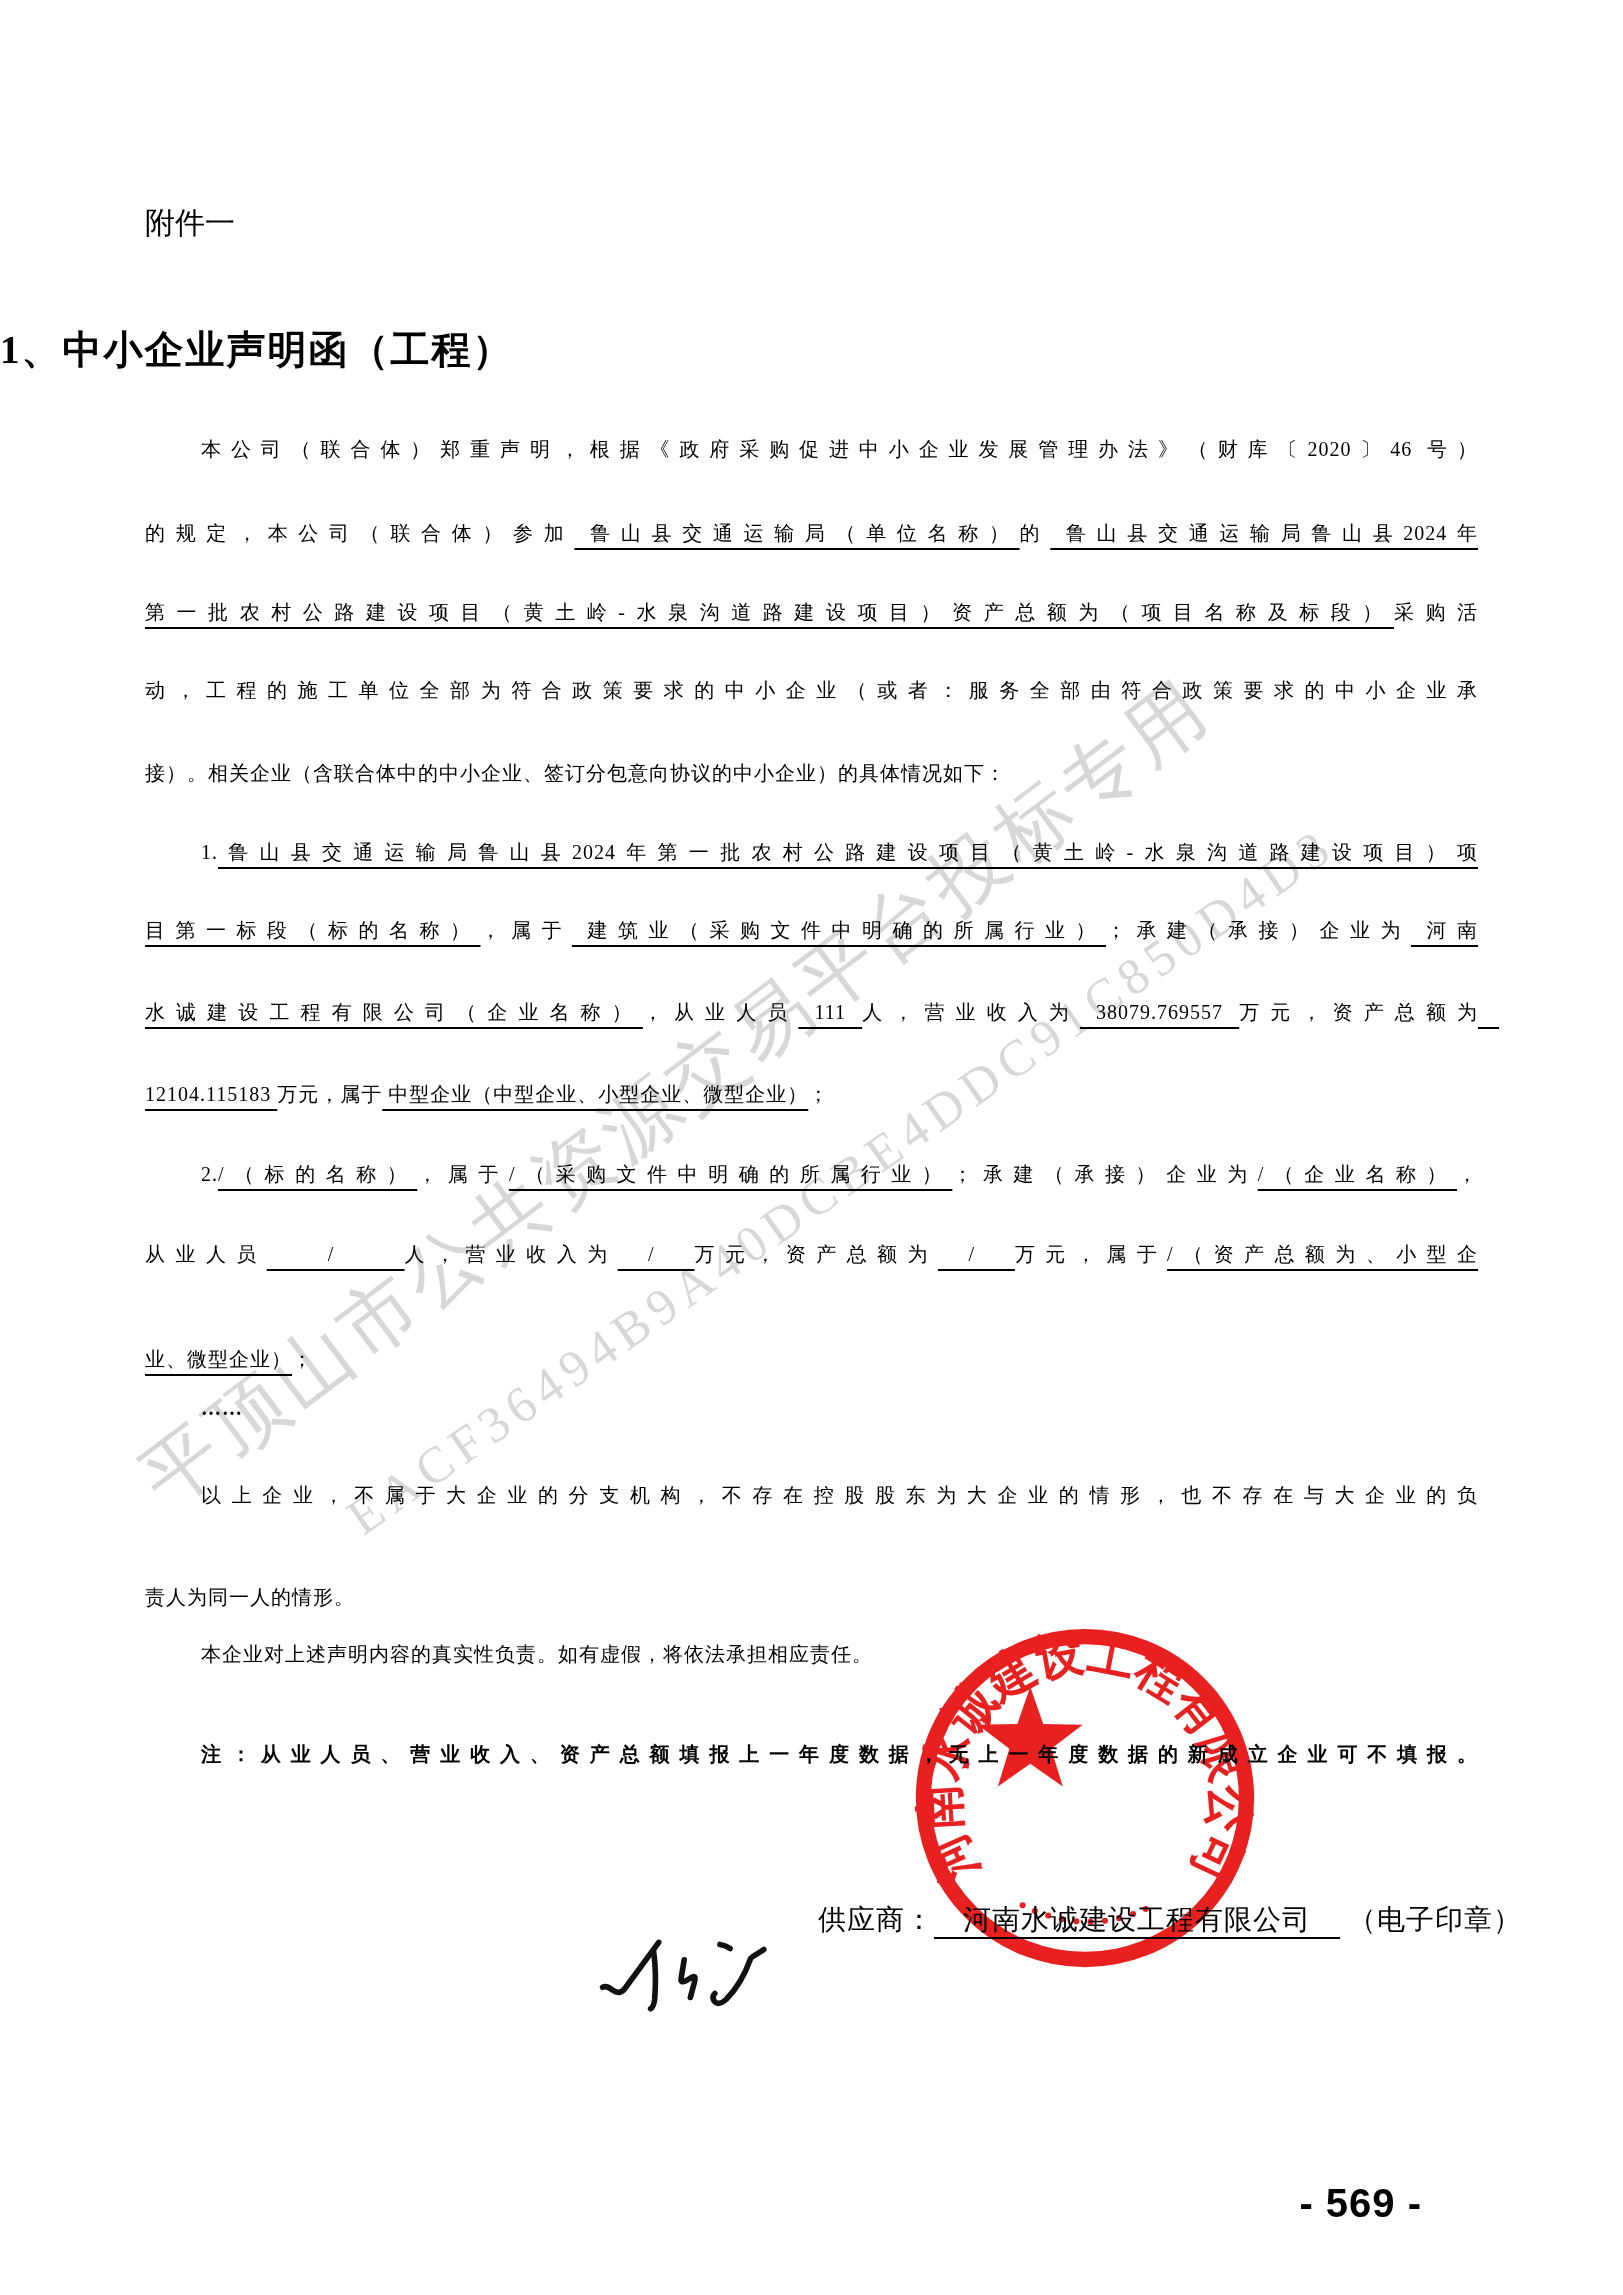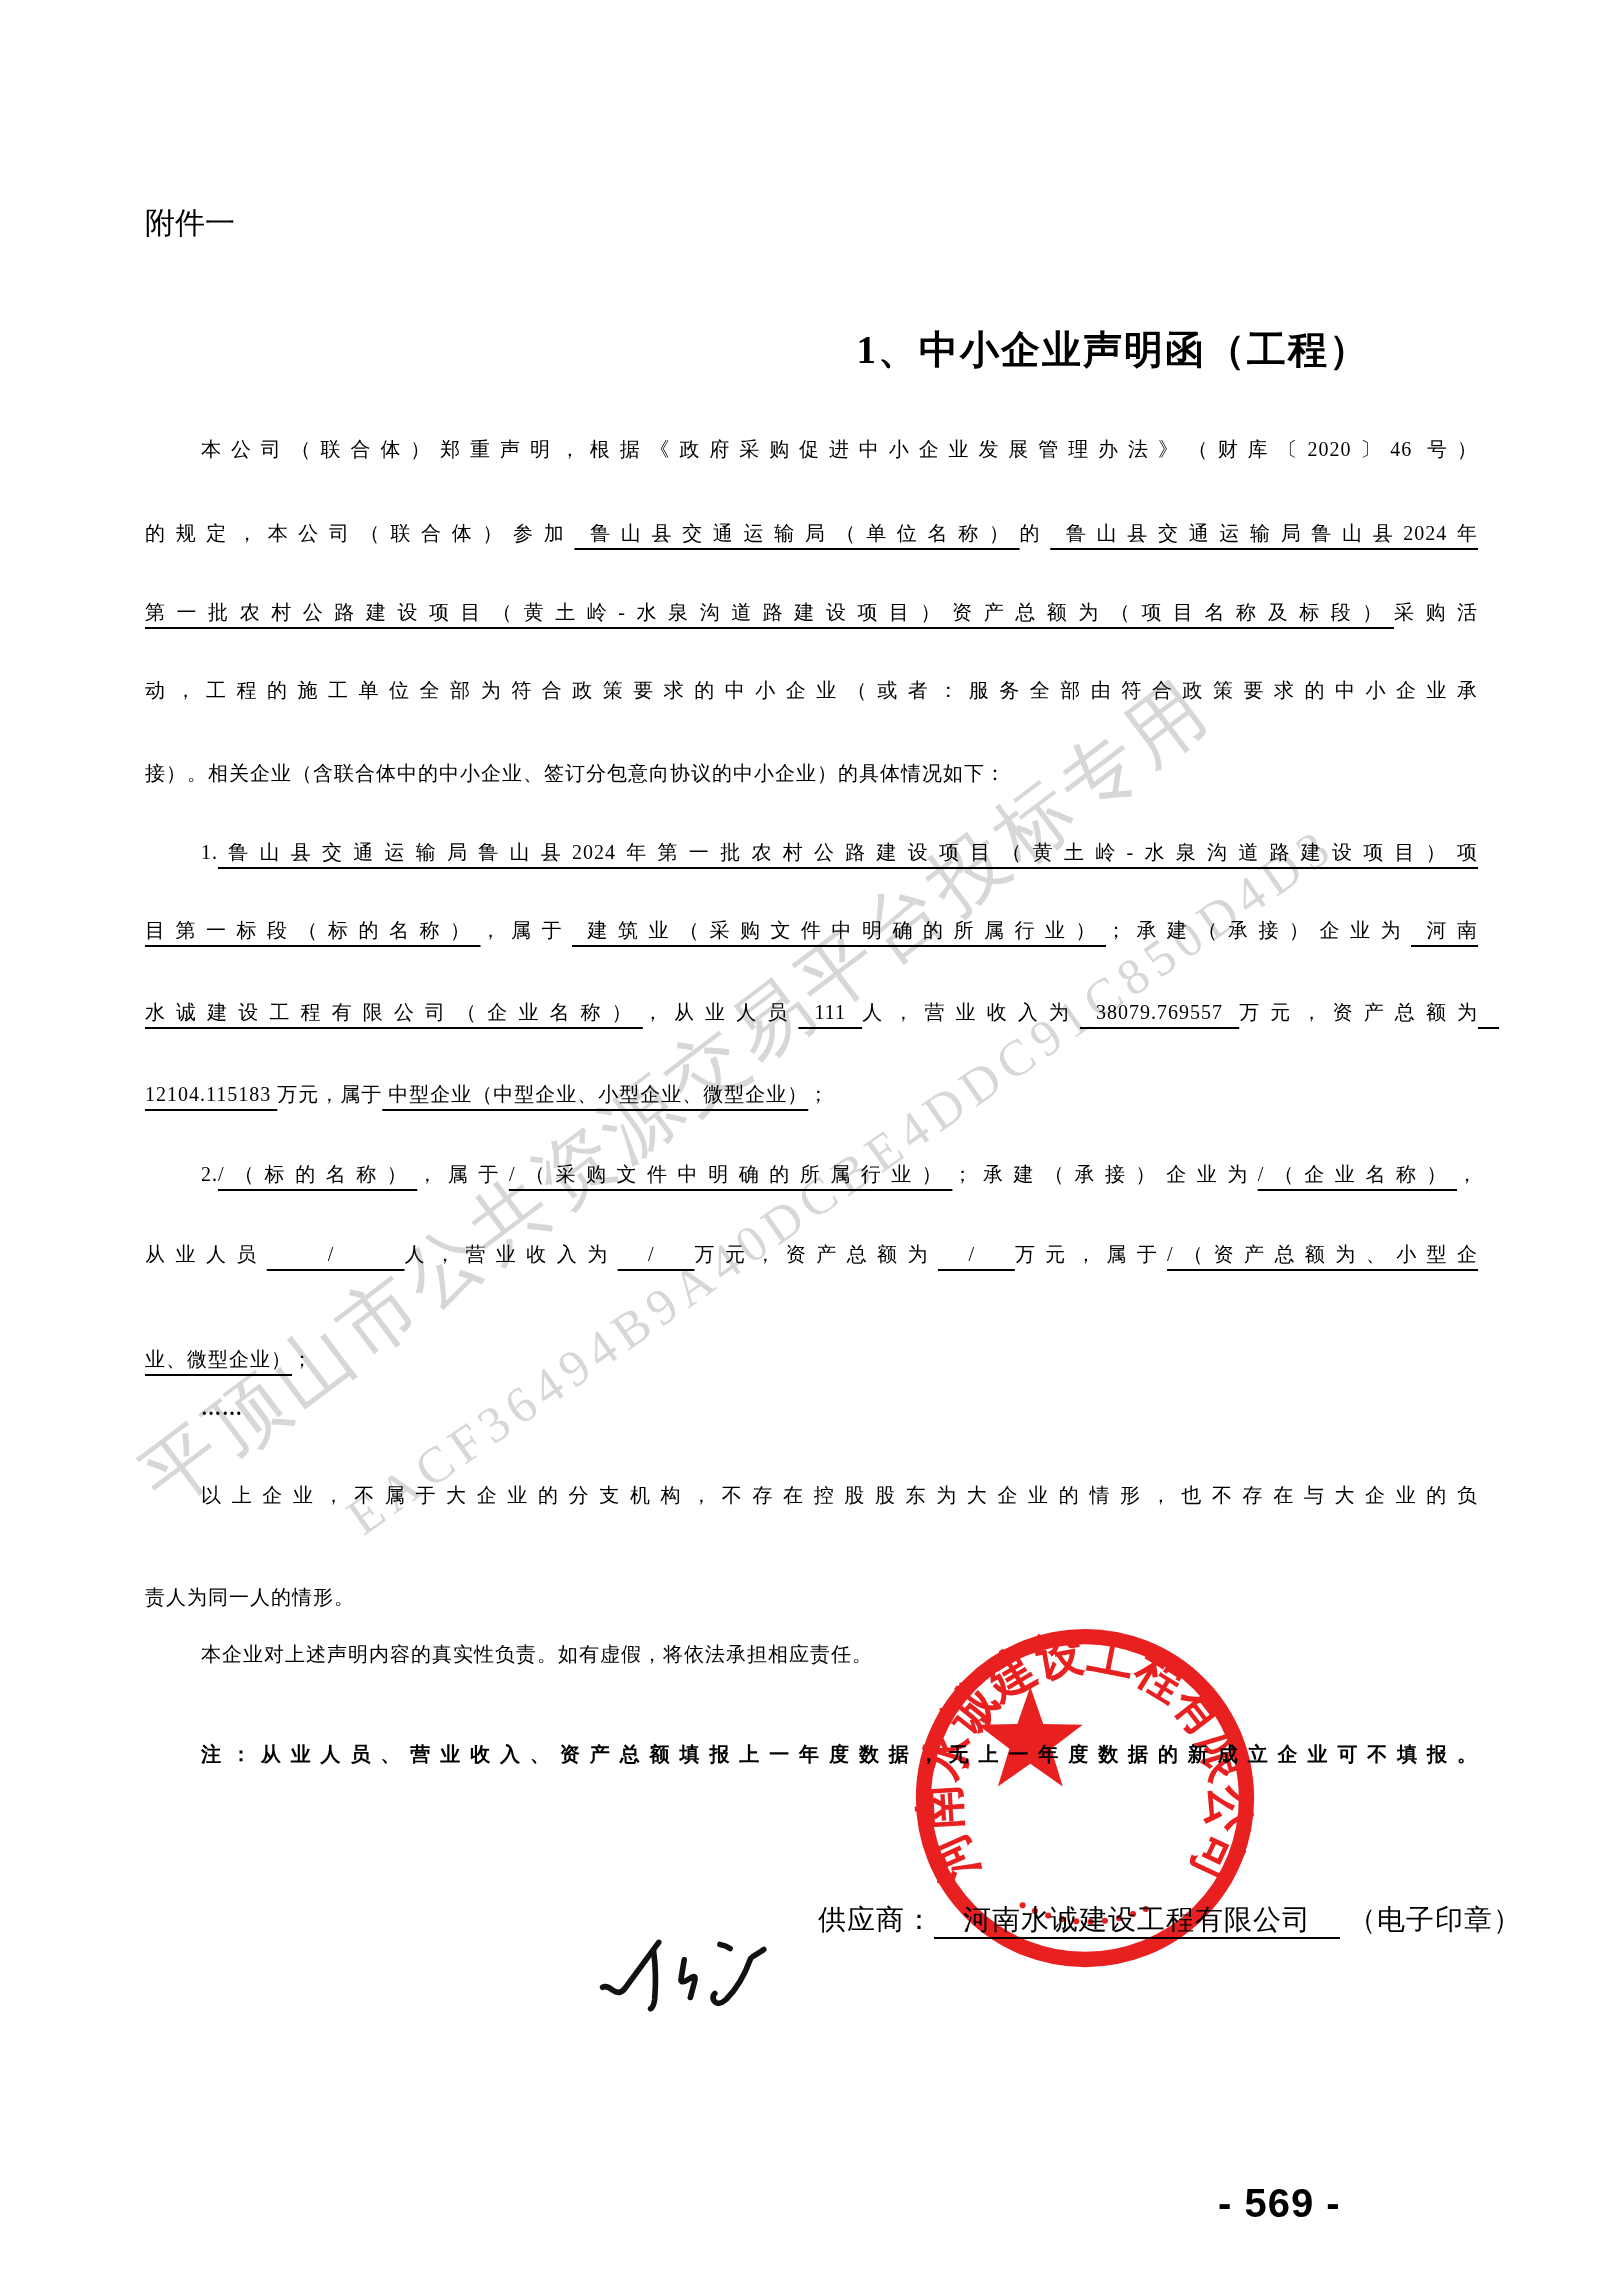--- a/index.html
+++ b/index.html
@@ -22,21 +22,21 @@
   #wm-code{
     left:841px;top:1181px;font-size:51px;letter-spacing:7.2px;
     transform:translate(-50%,-50%) rotate(-35deg);
   }
 
   
   #attachment-label{
     position:absolute;left:145px;top:203px;font-size:30px;z-index:2;
   }
   #doc-title{
-    position:absolute;left:0;top:323px;width:1370px;text-align:right;
+    position:absolute;left:0;top:323px;width:1370px;text-align:left;
     font-size:39px;font-weight:bold;z-index:2;letter-spacing:2px;
   }
 
   
   #body-lines{position:absolute;left:145px;top:0;width:1333px;z-index:2;}
   .line{
     position:absolute;left:0;width:1333px;font-size:20px;line-height:40px;
     letter-spacing:1px;white-space:normal;
   }
   .line.justify{text-align:justify;text-align-last:justify;text-justify:inter-character;}
@@ -57,21 +57,21 @@
   #company-stamp{
     position:absolute;left:901px;top:1611px;width:370px;height:370px;z-index:5;
     mix-blend-mode:multiply;opacity:.95;
   }
 
   
   #signature{position:absolute;left:588px;top:1923px;width:220px;height:153px;z-index:4;}
 
   
   #page-number{
-    position:absolute;left:1218px;top:2181px;width:204px;text-align:left;
+    position:absolute;left:1218px;top:2181px;width:204px;text-align:right;
     font-family:"Liberation Sans","DejaVu Sans",sans-serif;
     font-size:40px;font-weight:bold;z-index:2;letter-spacing:1px;
   }
 </style>
 </head>
 <body>
 
 <div id="page">
 
   <div id="wm-cn" class="wm">平顶山市公共资源交易平台投标专用</div>

